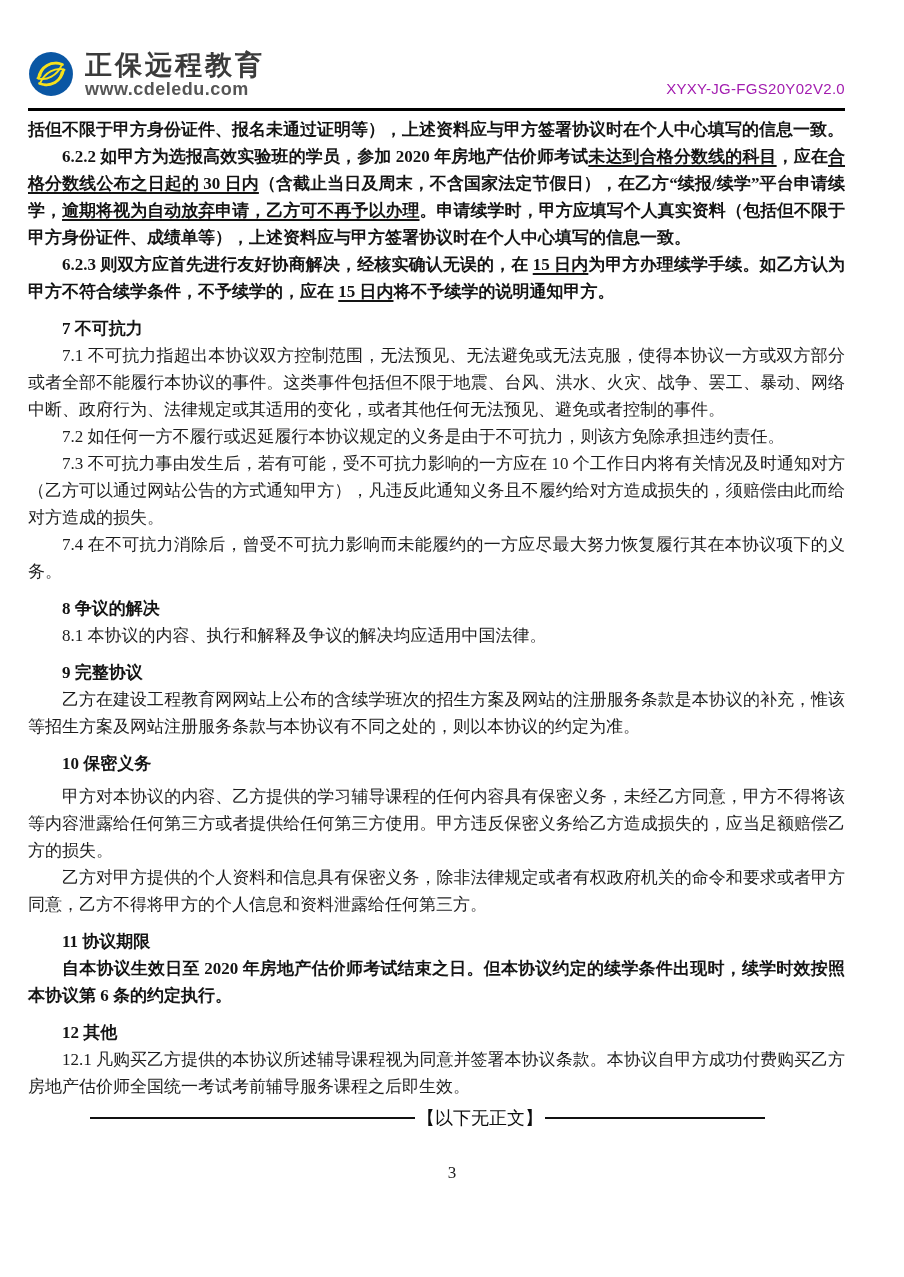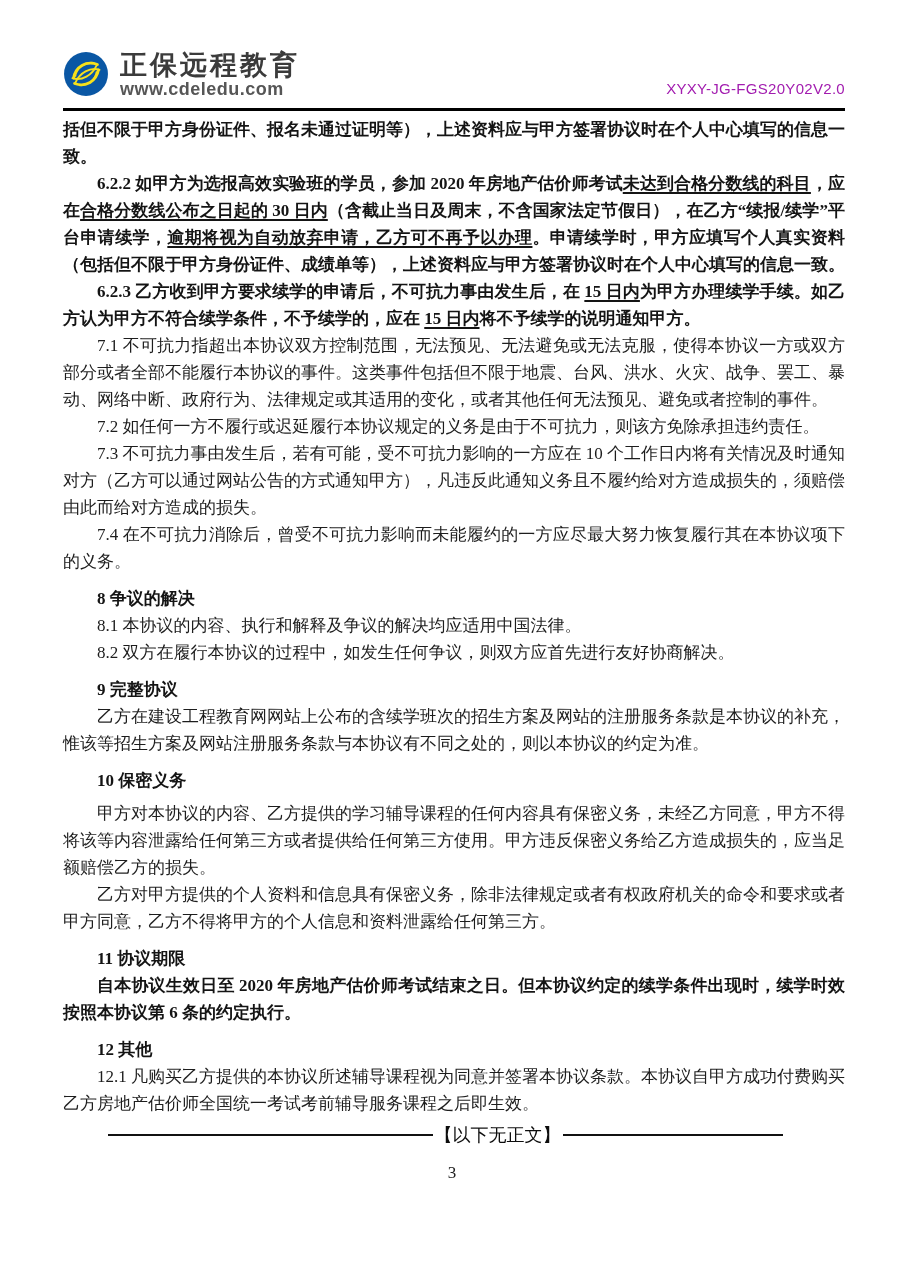--- a/index.html
+++ b/index.html
@@ -1,21 +1,21 @@
 <!DOCTYPE html>
 <html><head>
 <meta charset="utf-8">
 <style>
   html,body{margin:0;padding:0;background:#ffffff;}
   .page{
     position:relative;
     width:904px;height:1277px;
     background:#ffffff;
     box-sizing:border-box;
-    padding:0 59px 0 63px;
+    padding:0 59px 0 28px;
     font-family:"Liberation Serif","DejaVu Serif",serif;
     color:#1d1d1d;
     overflow:hidden;
   }
   
   .hdr{
     margin-top:50px;
     display:flex;
     justify-content:space-between;
     align-items:flex-end;
@@ -90,28 +90,28 @@
         <div class="brand-name">正保远程教育</div>
         <div class="brand-site">www.cdeledu.com</div>
       </div>
     </div>
     <div class="doc-code">XYXY-JG-FGS20Y02V2.0</div>
   </header>
 
   <main class="doc" id="doc-body">
       <p class=" bold"><span>括但不限于甲方身份证件、报名未通过证明等），上述资料应与甲方签署协议时在个人中心填写的信息一致。</span></p>
       <p class="indent bold"><span>6.2.2 如甲方为选报高效实验班的学员，参加 2020 年房地产估价师考试</span><span class="u">未达到合格分数线的科目</span><span>，应在</span><span class="u">合格分数线公布之日起的 30 日内</span><span>（含截止当日及周末，不含国家法定节假日），在乙方“续报/续学”平台申请续学，</span><span class="u">逾期将视为自动放弃申请，乙方可不再予以办理</span><span>。申请续学时，甲方应填写个人真实资料（包括但不限于甲方身份证件、成绩单等），上述资料应与甲方签署协议时在个人中心填写的信息一致。</span></p>
-      <p class="indent bold"><span>6.2.3 乙方收到甲方要求续学的申请后，不可抗力事由发生后，在 </span><span class="u">15 日内</span><span>为甲方办理续学手续。如乙方认为甲方不符合续学条件，不予续学的，应在 </span><span class="u">15 日内</span><span>将不予续学的说明通知甲方。</span></p>
+      <p class="indent bold"><span>6.2.3 则双方应首先进行友好协商解决，经核实确认无误的，在 </span><span class="u">15 日内</span><span>为甲方办理续学手续。如乙方认为甲方不符合续学条件，不予续学的，应在 </span><span class="u">15 日内</span><span>将不予续学的说明通知甲方。</span></p>
+      <p class="heading">7 不可抗力</p>
       <p class="indent"><span>7.1 不可抗力指超出本协议双方控制范围，无法预见、无法避免或无法克服，使得本协议一方或双方部分或者全部不能履行本协议的事件。这类事件包括但不限于地震、台风、洪水、火灾、战争、罢工、暴动、网络中断、政府行为、法律规定或其适用的变化，或者其他任何无法预见、避免或者控制的事件。</span></p>
       <p class="indent"><span>7.2 如任何一方不履行或迟延履行本协议规定的义务是由于不可抗力，则该方免除承担违约责任。</span></p>
       <p class="indent"><span>7.3 不可抗力事由发生后，若有可能，受不可抗力影响的一方应在 10 个工作日内将有关情况及时通知对方（乙方可以通过网站公告的方式通知甲方），凡违反此通知义务且不履约给对方造成损失的，须赔偿由此而给对方造成的损失。</span></p>
       <p class="indent"><span>7.4 在不可抗力消除后，曾受不可抗力影响而未能履约的一方应尽最大努力恢复履行其在本协议项下的义务。</span></p>
       <p class="heading">8 争议的解决</p>
       <p class="indent"><span>8.1 本协议的内容、执行和解释及争议的解决均应适用中国法律。</span></p>
-      <p class="indent"><span>8.2 双方在履行本协议的过程中，如发生任何争议，则双方应首先进行友好协商解决。</span></p>
       <p class="heading">9 完整协议</p>
       <p class="indent"><span>乙方在建设工程教育网网站上公布的含续学班次的招生方案及网站的注册服务条款是本协议的补充，惟该等招生方案及网站注册服务条款与本协议有不同之处的，则以本协议的约定为准。</span></p>
       <p class="heading">10 保密义务</p>
       <p class="indent gap"><span>甲方对本协议的内容、乙方提供的学习辅导课程的任何内容具有保密义务，未经乙方同意，甲方不得将该等内容泄露给任何第三方或者提供给任何第三方使用。甲方违反保密义务给乙方造成损失的，应当足额赔偿乙方的损失。</span></p>
       <p class="indent"><span>乙方对甲方提供的个人资料和信息具有保密义务，除非法律规定或者有权政府机关的命令和要求或者甲方同意，乙方不得将甲方的个人信息和资料泄露给任何第三方。</span></p>
       <p class="heading">11 协议期限</p>
       <p class="indent bold"><span>自本协议生效日至 2020 年房地产估价师考试结束之日。但本协议约定的续学条件出现时，续学时效按照本协议第 6 条的约定执行。</span></p>
       <p class="heading">12 其他</p>
       <p class="indent"><span>12.1 凡购买乙方提供的本协议所述辅导课程视为同意并签署本协议条款。本协议自甲方成功付费购买乙方房地产估价师全国统一考试考前辅导服务课程之后即生效。</span></p>
     </main>

